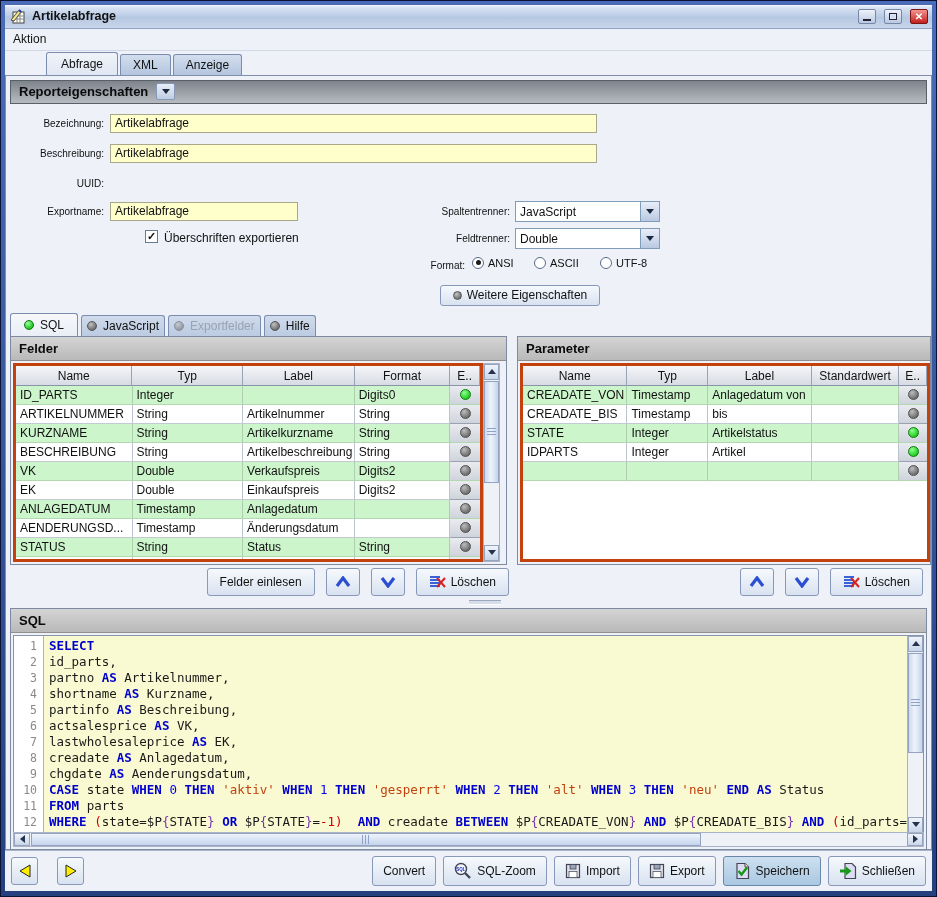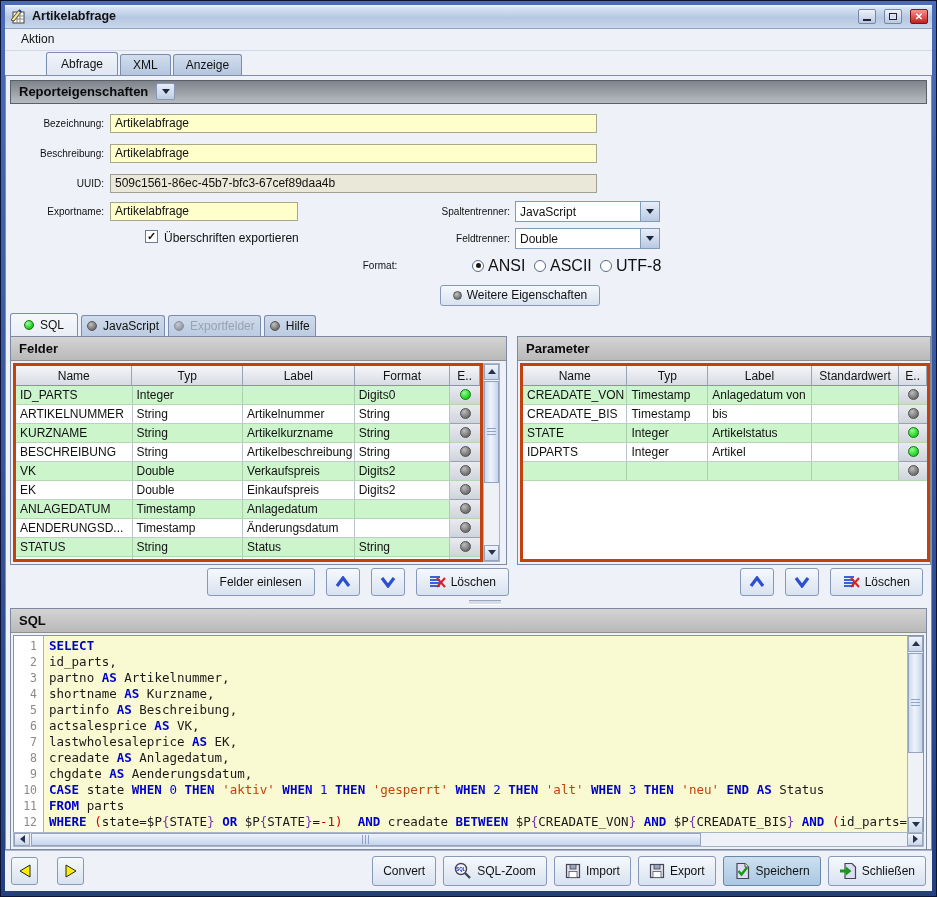--- a/index.html
+++ b/index.html
@@ -17,21 +17,21 @@
   .tb-btn { width:18px; height:15px; border:1px solid #7787a8; border-radius:2px;
             background:linear-gradient(#eef3fb,#b9c8e0); display:flex; align-items:center;
             justify-content:center; font-size:9px; color:#223; margin-left:2px; }
   .tb-btn.close { background:linear-gradient(#f2948c,#c41f1f); border-color:#7a1515;
                   color:#fff; font-weight:bold; font-size:10px; }
   .glyph-min { width:8px; height:2px; background:#223; margin-top:7px; }
   .glyph-rest { width:8px; height:7px; border:1px solid #223; box-shadow:inset 0 0 0 1px #dce6f4; }
 
   
   .menubar { height:22px; background:#eef1f8; display:flex; align-items:center;
-             padding-left:10px; border-bottom:1px solid #d3d9e6; }
+             padding-left:2px; border-bottom:1px solid #d3d9e6; }
   .menu-item { font-size:12px; color:#111; padding:2px 6px; }
   .tabrow1 { height:24px; background:#eef1f8; display:flex; align-items:flex-end; padding-left:6px; }
   .tab1 { font-size:12px; color:#111; padding:3px 12px 3px 12px; margin-right:2px;
           background:linear-gradient(#d3deee,#b4c5de); border:1px solid #7a8db0; border-bottom:none;
           border-radius:3px 3px 0 0; }
   .tab1.sel { background:linear-gradient(#f0f4fa,#dfe7f2); padding:4px 14px;margin-left:35px; }
 
   
   .content { height:778px; position:relative; background:#eef1f8; border:1px solid #8090ac; }
 
@@ -49,21 +49,21 @@
   .field { position:absolute; height:19px; background:#ffffcc; border:1px solid #a8a88a;
            font-size:12px; color:#111; padding:2px 4px; font-family:"Liberation Sans",sans-serif; }
   .field.ro { background:#eae8d8; border-color:#a0a090; }
   .combo { position:absolute; height:21px; background:#fff; border:1px solid #7f9db9; display:flex; }
   .combo-text { flex:1; font-size:12px; padding:3px 4px; color:#111; white-space:nowrap; overflow:hidden; }
   .combo-arrow { width:19px; background:linear-gradient(#e8eef8,#b9c9e2); border-left:1px solid #7f9db9;
                  display:flex; align-items:center; justify-content:center; }
   .checkbox { position:absolute; width:13px; height:13px; background:#fff; border:1px solid #6a7a94;
               display:flex; align-items:center; justify-content:center; font-size:11px; font-weight:bold; color:#111; }
   .cb-label { position:absolute; font-size:12px; color:#111; }
-  .radio { position:absolute; display:flex; align-items:center; gap:4px; font-size:16px; color:#111; }
+  .radio { position:absolute; display:flex; align-items:center; gap:4px; font-size:11px; color:#111; }
   .rb { width:12px; height:12px; border-radius:50%; border:1px solid #5a6a84; background:#fff;
         display:flex; align-items:center; justify-content:center; }
   .rb.sel::after { content:""; width:5px; height:5px; border-radius:50%; background:#1a1a1a; }
   .btn { background:linear-gradient(#f6f9fd,#d8e2f0); border:1px solid #8898b8; border-radius:3px;
          font-size:12px; color:#111; display:flex; align-items:center; justify-content:center; gap:5px; }
   .weitere { position:absolute; left:430px; top:181px; width:160px; height:21px; }
   .gdot { width:9px; height:9px; border-radius:50%; border:1px solid #555;
           background:radial-gradient(circle at 35% 30%, #c2c2c2, #6e6e6e 75%); }
 
   
@@ -202,21 +202,20 @@
     </div>
 
     <div class="form">
       <span class="lbl" style="left:8px;top:14px;width:86px;">Bezeichnung:</span>
       <input class="field" style="left: 100px; top: 10px; width: 487px;" value="Artikelabfrage">
 
       <span class="lbl" style="left:8px;top:44px;width:86px;">Beschreibung:</span>
       <input class="field" style="left: 100px; top: 40px; width: 487px;" value="Artikelabfrage">
 
       <span class="lbl" style="left:8px;top:74px;width:86px;">UUID:</span>
-      <input class="field ro" style="left: 100px; top: 70px; width: 487px;" readonly="" value="509c1561-86ec-45b7-bfc3-67cef89daa4b">
 
       <span class="lbl" style="left:8px;top:102px;width:86px;">Exportname:</span>
       <input class="field" style="left: 100px; top: 98px; width: 188px;" value="Artikelabfrage">
 
       <span class="lbl" style="left:330px;top:102px;width:170px;">Spaltentrenner:</span>
       <div class="combo" style="left:505px;top:97px;width:145px;">
         <span class="combo-text">JavaScript</span>
         <span class="combo-arrow">
             <span class="arr-down"></span>
           </span>
@@ -226,21 +225,21 @@
       <span class="cb-label" style="left:154px;top:127px;">Überschriften exportieren</span>
 
       <span class="lbl" style="left:330px;top:129px;width:170px;">Feldtrenner:</span>
       <div class="combo" style="left:505px;top:124px;width:145px;">
         <span class="combo-text">Double</span>
         <span class="combo-arrow">
             <span class="arr-down"></span>
           </span>
       </div>
 
-      <span class="lbl" style="left:285px;top:156px;width:170px;text-align:center;">Format:</span>
+      <span class="lbl" style="left:285px;top:156px;width:170px;">Format:</span>
       <span class="radio" style="left:462px;top:153px;">
           <span class="rb sel"></span>
           <span>ANSI</span>
         </span>
       <span class="radio" style="left:524px;top:153px;">
           <span class="rb"></span>
           <span>ASCII</span>
         </span>
       <span class="radio" style="left:590px;top:153px;">
           <span class="rb"></span>

